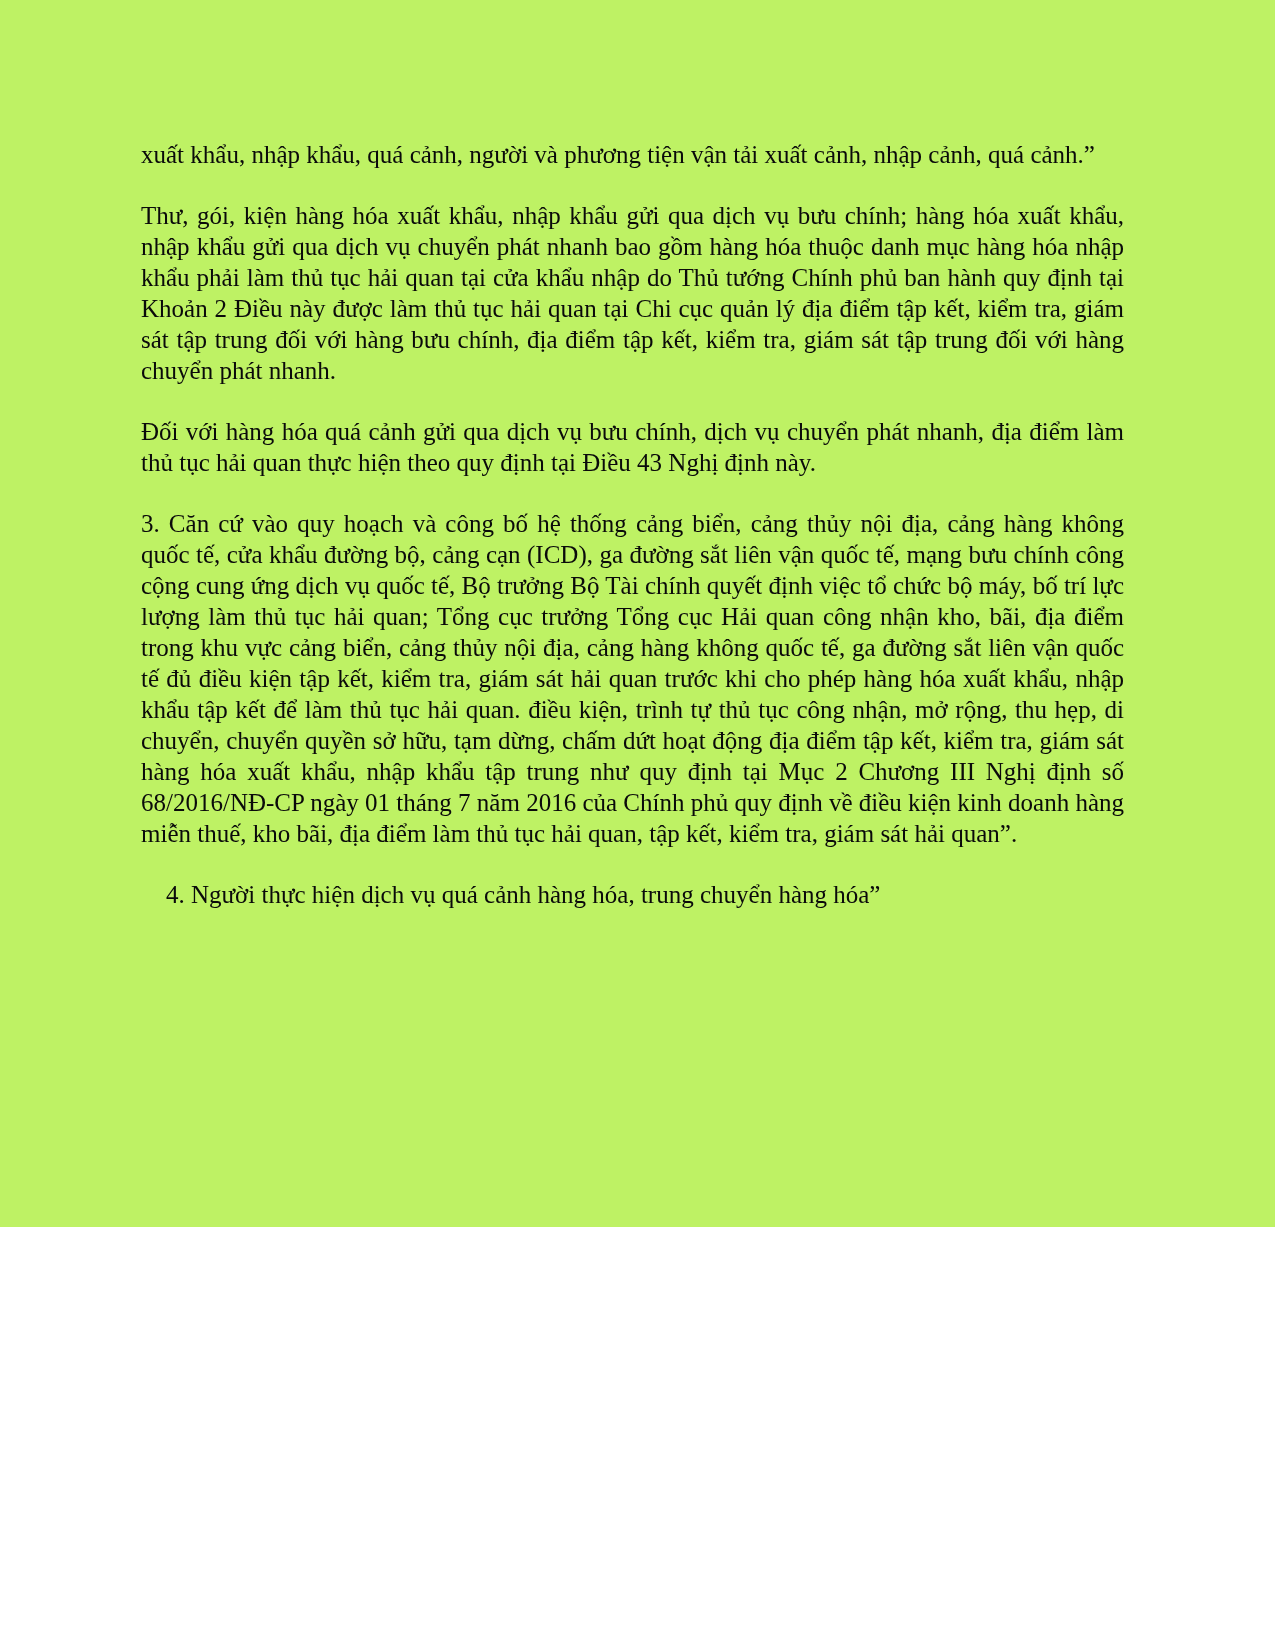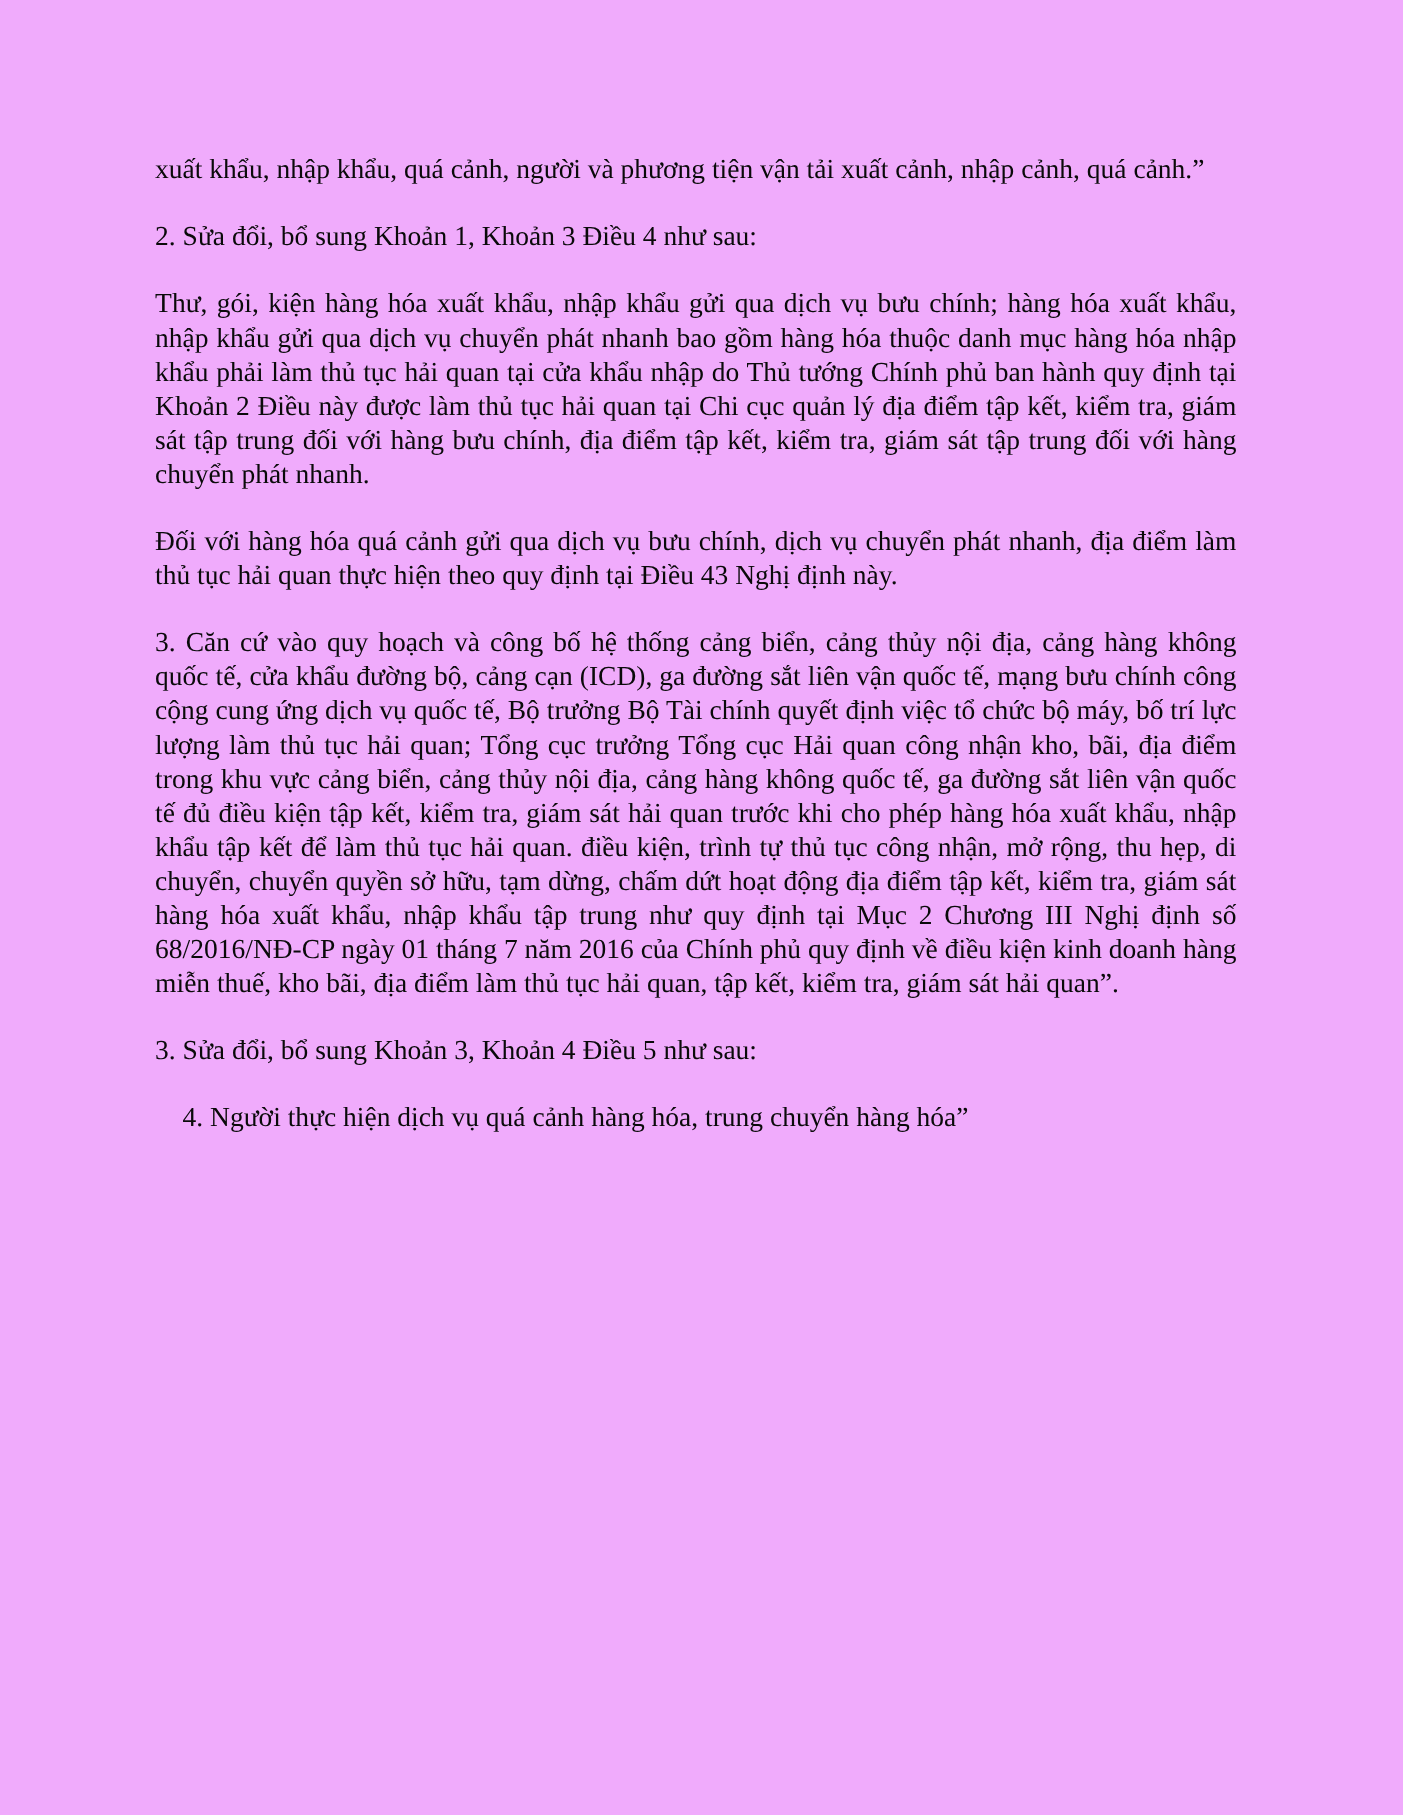--- a/index.html
+++ b/index.html
@@ -13,22 +13,22 @@
     position: relative;
     overflow: hidden;
     font-family: "Liberation Serif", "DejaVu Serif", serif;
     color: #0a0a0a;
   }
   .page {
     position: absolute;
     left: 0;
     top: 0;
     width: 1275px;
-    height: 1650px;
-    background: #f0abfc;
+    height: 1227px;
+    background: #bef264;
   }
   .page-content {
     position: absolute;
     left: 141px;
     top: 139px;
     width: 983px;
     font-size: 25px;
     line-height: 31px;
     text-align: justify;
     text-justify: inter-word;
@@ -41,20 +41,18 @@
     margin-bottom: 0;
     margin-left: 25px;
   }
 </style>
 </head>
 <body>
 
 <div class="page">
   <div class="page-content">
     <p>xuất khẩu, nhập khẩu, quá cảnh, người và phương tiện vận tải xuất cảnh, nhập cảnh, quá cảnh.”</p>
-    <p>2. Sửa đổi, bổ sung Khoản 1, Khoản 3 Điều 4 như sau:</p>
     <p>Thư, gói, kiện hàng hóa xuất khẩu, nhập khẩu gửi qua dịch vụ bưu chính; hàng hóa xuất khẩu, nhập khẩu gửi qua dịch vụ chuyển phát nhanh bao gồm hàng hóa thuộc danh mục hàng hóa nhập khẩu phải làm thủ tục hải quan tại cửa khẩu nhập do Thủ tướng Chính phủ ban hành quy định tại Khoản 2 Điều này được làm thủ tục hải quan tại Chi cục quản lý địa điểm tập kết, kiểm tra, giám sát tập trung đối với hàng bưu chính, địa điểm tập kết, kiểm tra, giám sát tập trung đối với hàng chuyển phát nhanh.</p>
     <p>Đối với hàng hóa quá cảnh gửi qua dịch vụ bưu chính, dịch vụ chuyển phát nhanh, địa điểm làm thủ tục hải quan thực hiện theo quy định tại Điều 43 Nghị định này.</p>
     <p>3. Căn cứ vào quy hoạch và công bố hệ thống cảng biển, cảng thủy nội địa, cảng hàng không quốc tế, cửa khẩu đường bộ, cảng cạn (ICD), ga đường sắt liên vận quốc tế, mạng bưu chính công cộng cung ứng dịch vụ quốc tế, Bộ trưởng Bộ Tài chính quyết định việc tổ chức bộ máy, bố trí lực lượng làm thủ tục hải quan; Tổng cục trưởng Tổng cục Hải quan công nhận kho, bãi, địa điểm trong khu vực cảng biển, cảng thủy nội địa, cảng hàng không quốc tế, ga đường sắt liên vận quốc tế đủ điều kiện tập kết, kiểm tra, giám sát hải quan trước khi cho phép hàng hóa xuất khẩu, nhập khẩu tập kết để làm thủ tục hải quan. điều kiện, trình tự thủ tục công nhận, mở rộng, thu hẹp, di chuyển, chuyển quyền sở hữu, tạm dừng, chấm dứt hoạt động địa điểm tập kết, kiểm tra, giám sát hàng hóa xuất khẩu, nhập khẩu tập trung như quy định tại Mục 2 Chương III Nghị định số 68/2016/NĐ-CP ngày 01 tháng 7 năm 2016 của Chính phủ quy định về điều kiện kinh doanh hàng miễn thuế, kho bãi, địa điểm làm thủ tục hải quan, tập kết, kiểm tra, giám sát hải quan”.</p>
-    <p>3. Sửa đổi, bổ sung Khoản 3, Khoản 4 Điều 5 như sau:</p>
     <p>4. Người thực hiện dịch vụ quá cảnh hàng hóa, trung chuyển hàng hóa”</p>
   </div>
 </div>
 
 </body></html>

